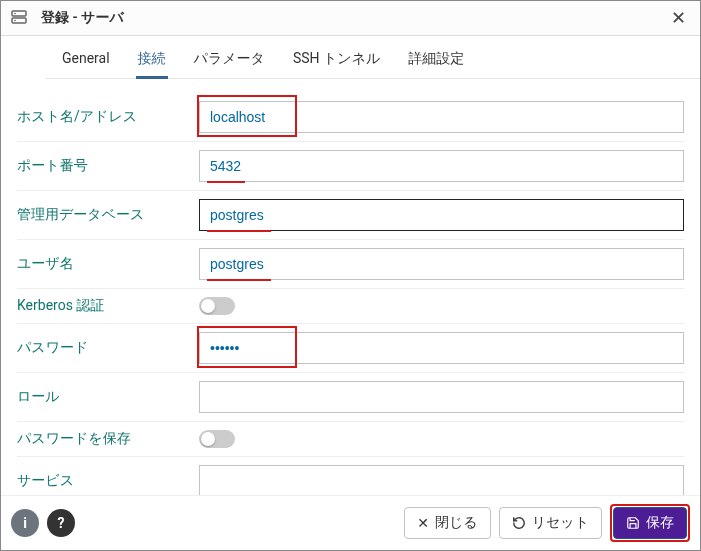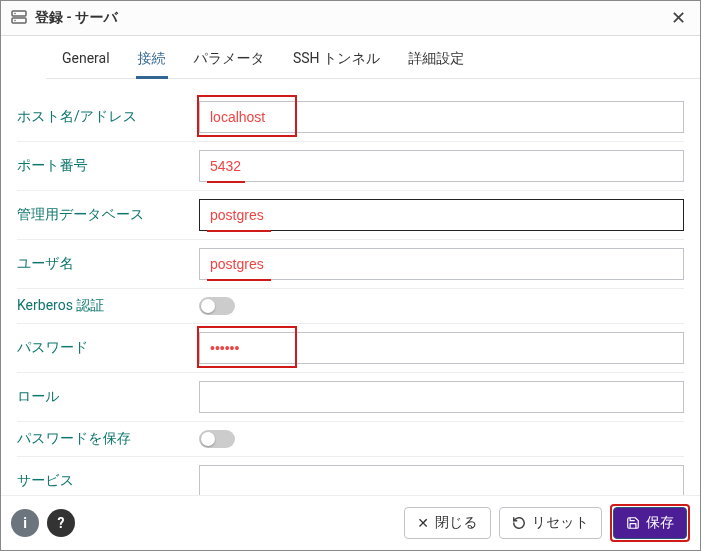--- a/index.html
+++ b/index.html
@@ -19,21 +19,21 @@
     background: #fff;
   }
   .titlebar {
     display: flex;
     align-items: center;
     justify-content: space-between;
     padding: 6px 10px;
     border-bottom: 1px solid #ddd;
     background: #fcfcfc;
   }
-  .title-left { display: flex; align-items: flex-end; gap: 8px; font-weight: 600; }
+  .title-left { display: flex; align-items: flex-end; gap: 14px; font-weight: 600; }
   .close-btn { cursor: pointer; font-size: 18px; line-height: 1; padding: 2px 4px; color: #444; }
   .tabs {
     display: flex;
     gap: 24px;
     padding: 8px 14px 0 14px;
     border-bottom: 1px solid #e5e5e5;
     margin-left: 45px;
   }
   .tab {
     padding: 6px 2px 10px 2px;
@@ -60,21 +60,21 @@
   .row:last-child { border-bottom: none; }
   .label { width: 170px; color: #0f766e; }
   .control { flex: 1; display: flex; align-items: center; }
   .ipt {
     width: 100%;
     height: 32px;
     border: 1px solid #c0c3c7;
     border-radius: 0;
     padding: 4px 10px;
     font-size: 14px;
-    color: #ef4444;
+    color: #0369a1;
     background: #fff;
   }
   .toggle {
     width: 36px; height: 18px;
     background: #ccc;
     border-radius: 9px;
     position: relative;
     cursor: pointer;
   }
   .toggle::after {

